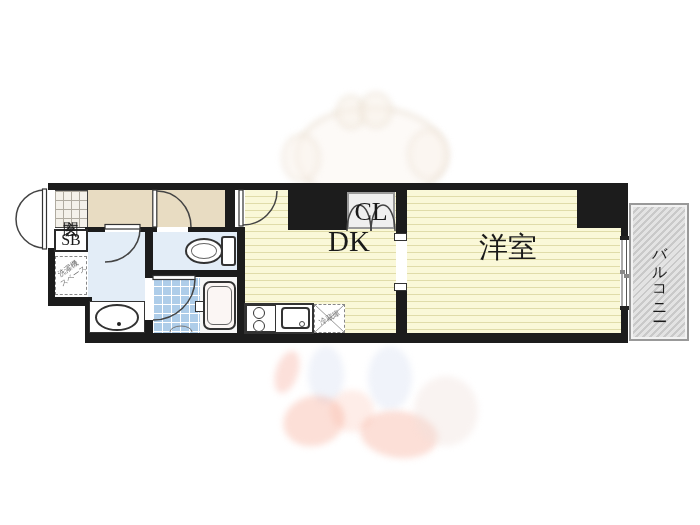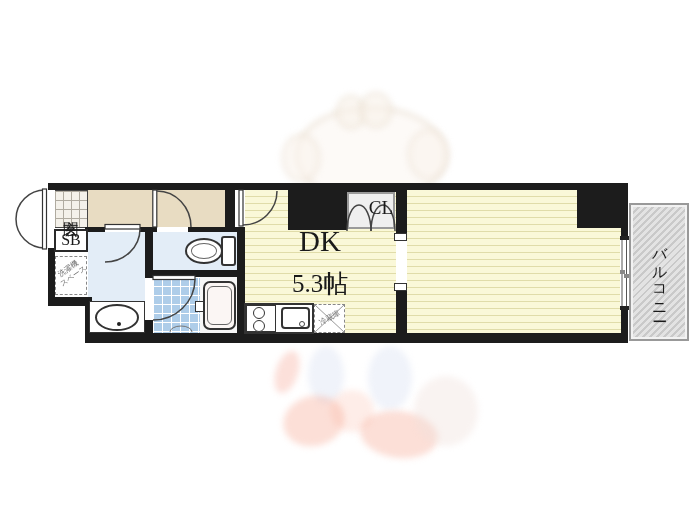--- a/index.html
+++ b/index.html
@@ -22,21 +22,21 @@
   .balcony-hatch{background:repeating-linear-gradient(135deg,#e3e3e3 0px,#e3e3e3 3px,#c9c9c9 3px,#c9c9c9 5px);}
   .boxline{background:#fff;border:2px solid #2a2a2a;box-sizing:border-box;}
   .thinline{background:#fff;border:1px solid #333;box-sizing:border-box;}
   .dashedbox{background:#fff;border:1px dashed #888;box-sizing:border-box;}
   .cl-box{background:#efefef;border:2px solid #9a9a9a;box-sizing:border-box;}
   
   .t{position:absolute;text-align:center;line-height:1.05;}
   .vtext{writing-mode:vertical-rl;text-orientation:upright;}
   .label-big{font-size:29px;}
   .label-mid{font-size:25px;}
-  .label-cl{font-size:19px;padding-left:10px;}
+  .label-cl{font-size:26px;}
   .label-sb{font-size:16px;}
   .label-genkan{font-size:15px;letter-spacing:1px;}
   .label-balcony{font-size:15px;letter-spacing:2px;}
   .tiny{font-size:7.5px;color:#666;line-height:1.15;}
   
   .wm{position:absolute;border-radius:50%;filter:blur(3px);}
   svg{position:absolute;left:0;top:0;}
 </style>
 </head>
 <body>
@@ -163,19 +163,19 @@
       <rect x="624" y="274" width="5" height="4" fill="#888"></rect>
     </g>
   </svg>
 
   <div class="t vtext label-genkan" style="left:62px;top:192px;height:36px;">玄関</div>
   <div class="t label-sb" style="left:54px;top:232px;width:34px;">SB</div>
   <div class="t tiny" style="left:50px;top:264px;width:42px;transform:rotate(-35deg);">
     <div>洗濯機</div>
     <div>スペース</div>
   </div>
-  <div class="t label-big" style="left:270px;top:226px;width:100px;">DK</div>
-  <div class="t label-mid" style="left:270px;top:271px;width:100px;">5.3帖</div>
+  <div class="t label-big" style="left:270px;top:226px;width:100px;text-align:right;">DK</div>
   <div class="t label-cl" style="left:347px;top:198px;width:48px;">CL</div>
+  <div class="t label-big" style="left:458px;top:232px;width:100px;">洋室</div>
   <div class="t vtext label-balcony" style="left:651px;top:224px;height:105px;">バルコニー</div>
   <div class="t tiny" style="left:315px;top:314px;width:30px;transform:rotate(-28deg);color:#777;">冷蔵庫</div>
 
 </div>
 
 </body></html>

